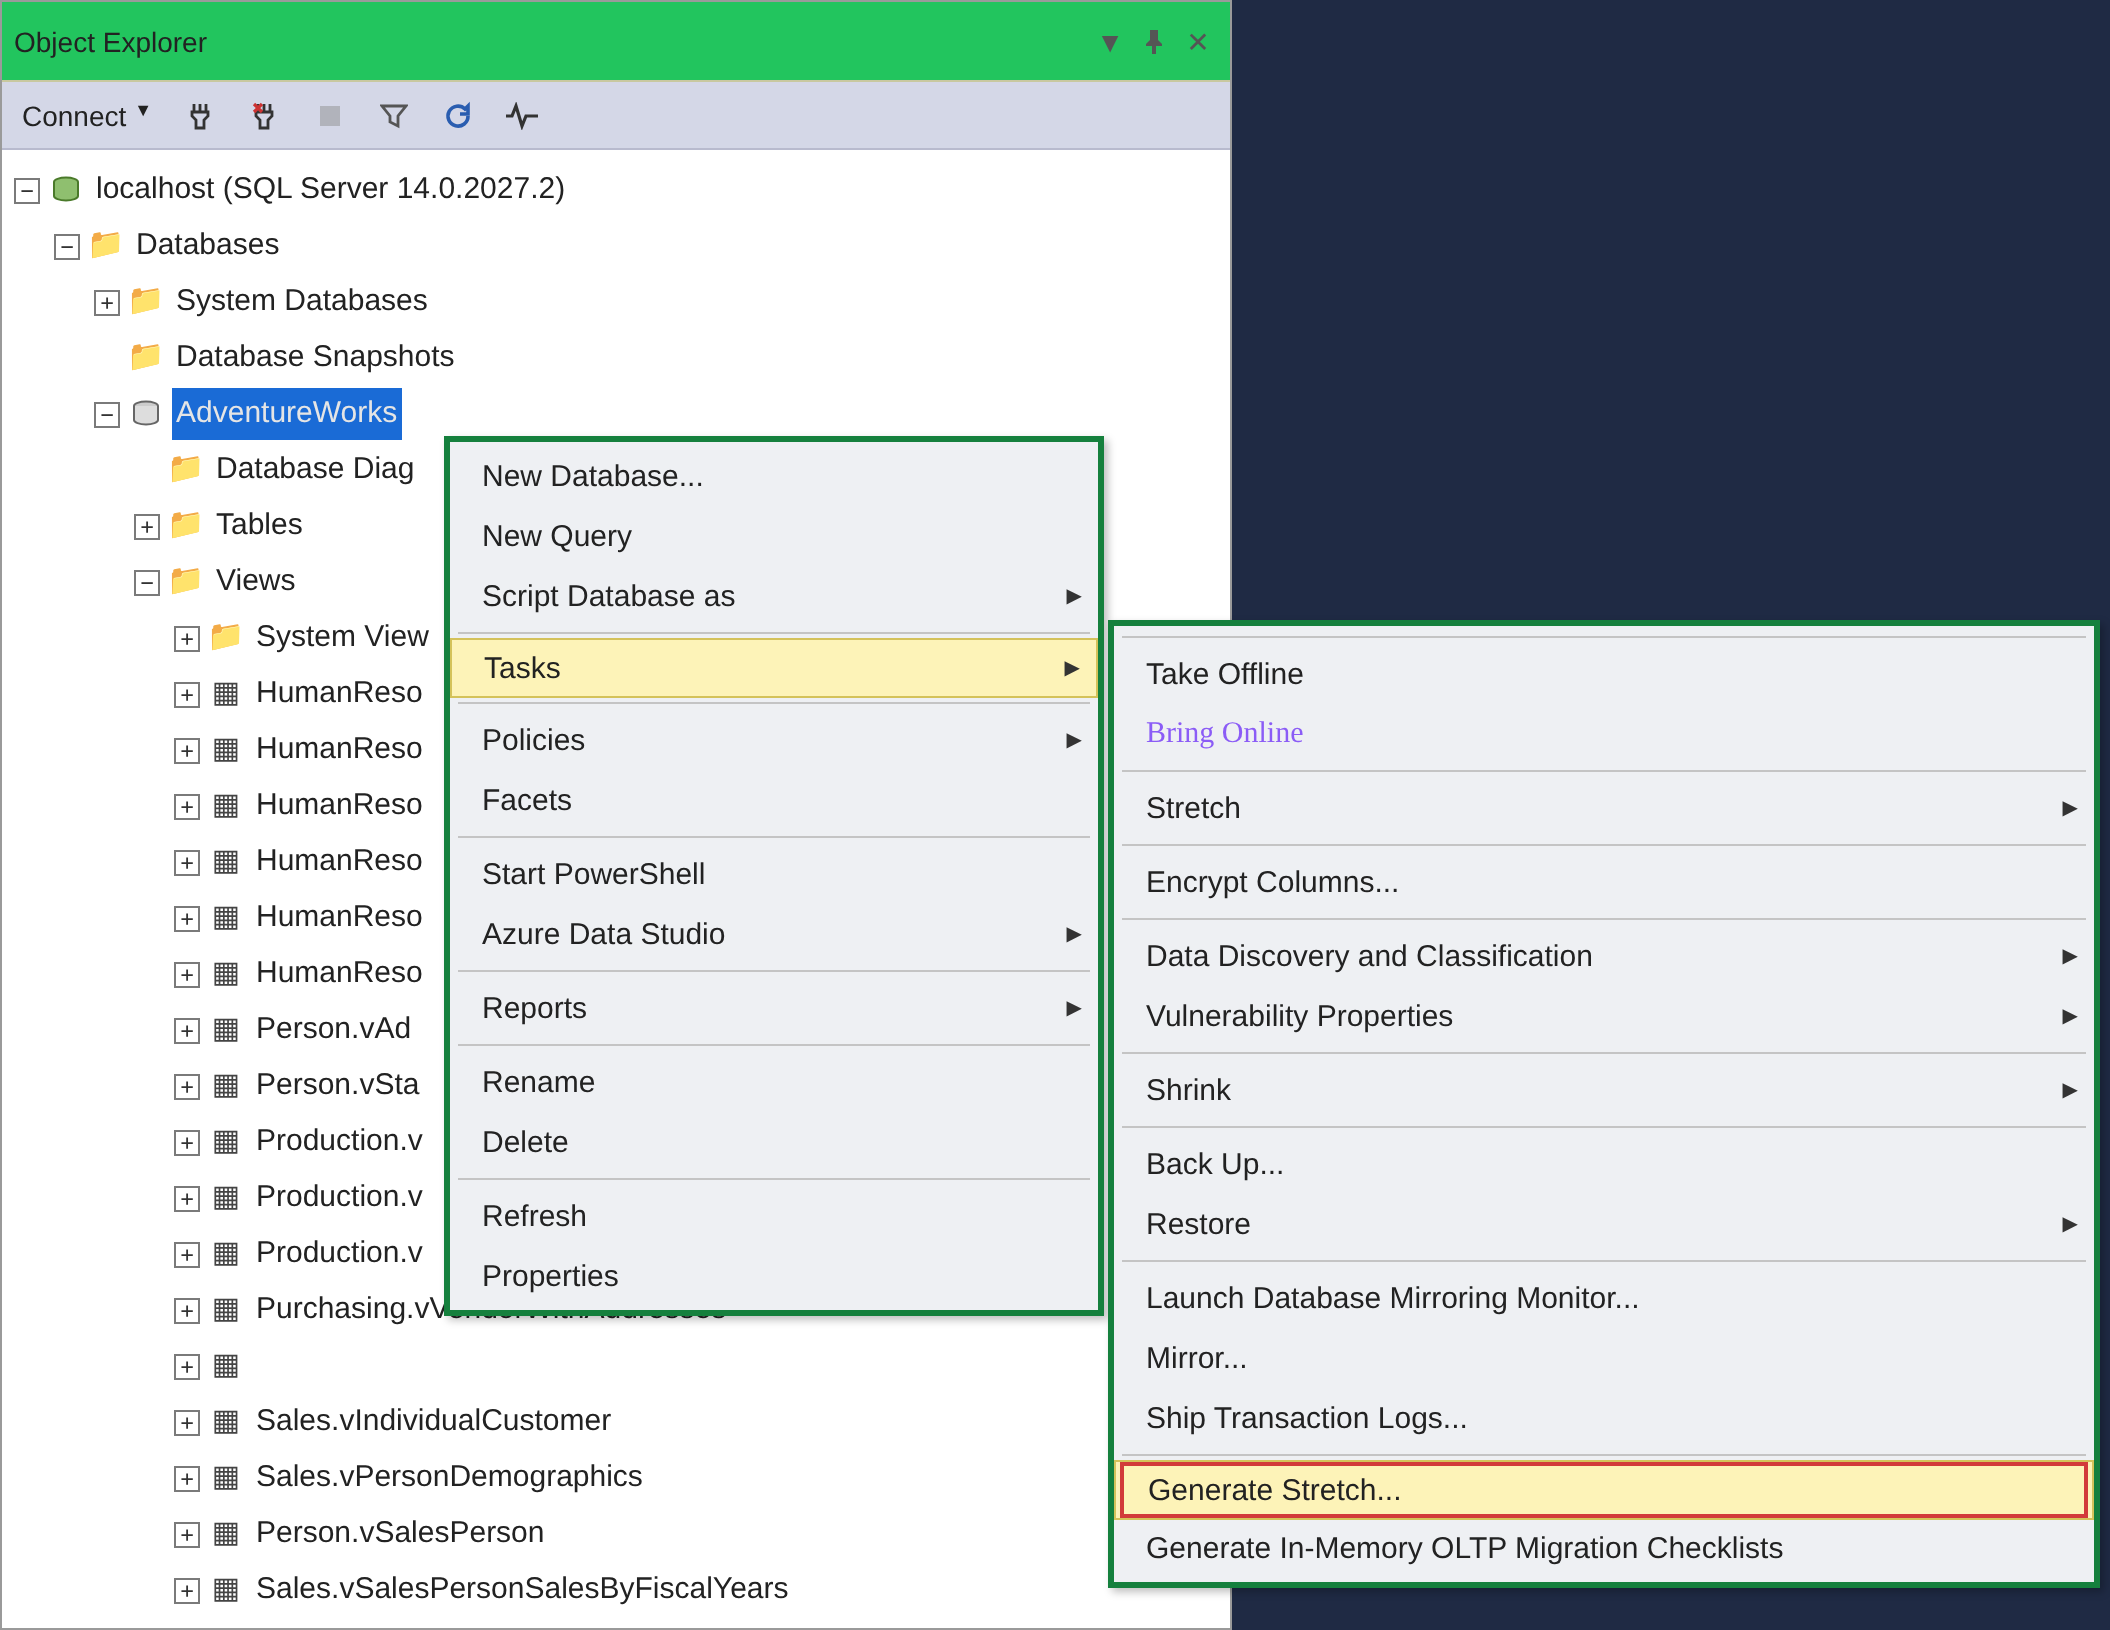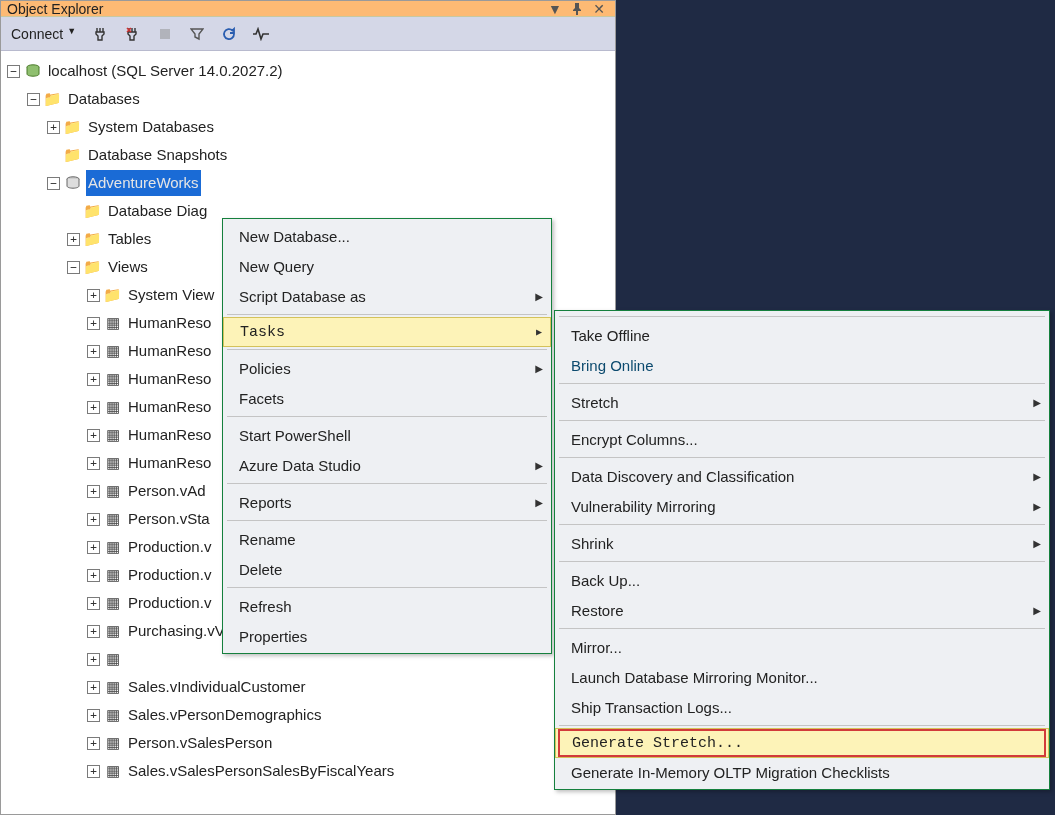--- a/index.html
+++ b/index.html
@@ -18,22 +18,22 @@
     position: absolute;
     left: 0; top: 0;
     width: 616px;
     height: 815px;
     background: #fff;
     border: 1px solid #9a9a9a;
     display: flex;
     flex-direction: column;
   }
   .titlebar {
-    background: #fdba74;
-    height: 16px;
+    background: #22c55e;
+    height: 40px;
     display: flex;
     align-items: center;
     padding: 0 6px;
     border-bottom: 1px solid #c8c8a0;
   }
   .titlebar .title { flex: 1; font-size: 14px; }
   .titlebar .t-icon {
     width: 20px; height: 20px;
     display: inline-flex; align-items: center; justify-content: center;
     color: #555;
@@ -99,39 +99,38 @@
   .label { padding: 1px 2px; }
   .label.selected {
     background: #1a6bd6;
     color: #e5e5e5;
   }
   .pad { display:inline-block; }
 
   .context-menu {
     position: absolute;
     background: #eef0f3;
-    border: 1px solid #15803d;
+    border: 3px solid #15803d;
     box-shadow: 2px 2px 4px rgba(0,0,0,.25);
     font-size: 15px;
     padding: 2px 0;
   }
   .context-menu .mi {
     height: 30px;
     display: flex;
     align-items: center;
     padding: 0 24px 0 16px;
     position: relative;
     cursor: default;
   }
-  .context-menu .mi.disabled { color: #0c4a6e; }
+  .context-menu .mi.disabled { color: #8b5cf6; font-family: Liberation Serif, serif; }
   .context-menu .mi.highlight {
     background: #fdf3b8;
     border: 1px solid #d4c25a;
     margin: -1px 0;
-    font-family: Liberation Mono, monospace;
   }
   .context-menu .mi.redbox::after {
     content: "";
     position: absolute;
     left: 2px; right: 2px; top: 0; bottom: 0;
     border: 2px solid #d23a3a;
     pointer-events: none;
   }
   .context-menu .sep {
     height: 1px;
@@ -438,42 +437,42 @@
   <div class="sep"></div>
   <div class="mi">
       <span>Encrypt Columns...</span>
     </div>
   <div class="sep"></div>
   <div class="mi">
       <span>Data Discovery and Classification</span>
       <span class="arrow">▶</span>
     </div>
   <div class="mi">
-      <span>Vulnerability Mirroring</span>
+      <span>Vulnerability Properties</span>
       <span class="arrow">▶</span>
     </div>
   <div class="sep"></div>
   <div class="mi">
       <span>Shrink</span>
       <span class="arrow">▶</span>
     </div>
   <div class="sep"></div>
   <div class="mi">
       <span>Back Up...</span>
     </div>
   <div class="mi">
       <span>Restore</span>
       <span class="arrow">▶</span>
     </div>
   <div class="sep"></div>
   <div class="mi">
+      <span>Launch Database Mirroring Monitor...</span>
+    </div>
+  <div class="mi">
       <span>Mirror...</span>
-    </div>
-  <div class="mi">
-      <span>Launch Database Mirroring Monitor...</span>
     </div>
   <div class="mi">
       <span>Ship Transaction Logs...</span>
     </div>
   <div class="sep"></div>
   <div class="mi highlight redbox">
       <span>Generate Stretch...</span>
     </div>
   <div class="mi">
       <span>Generate In-Memory OLTP Migration Checklists</span>

